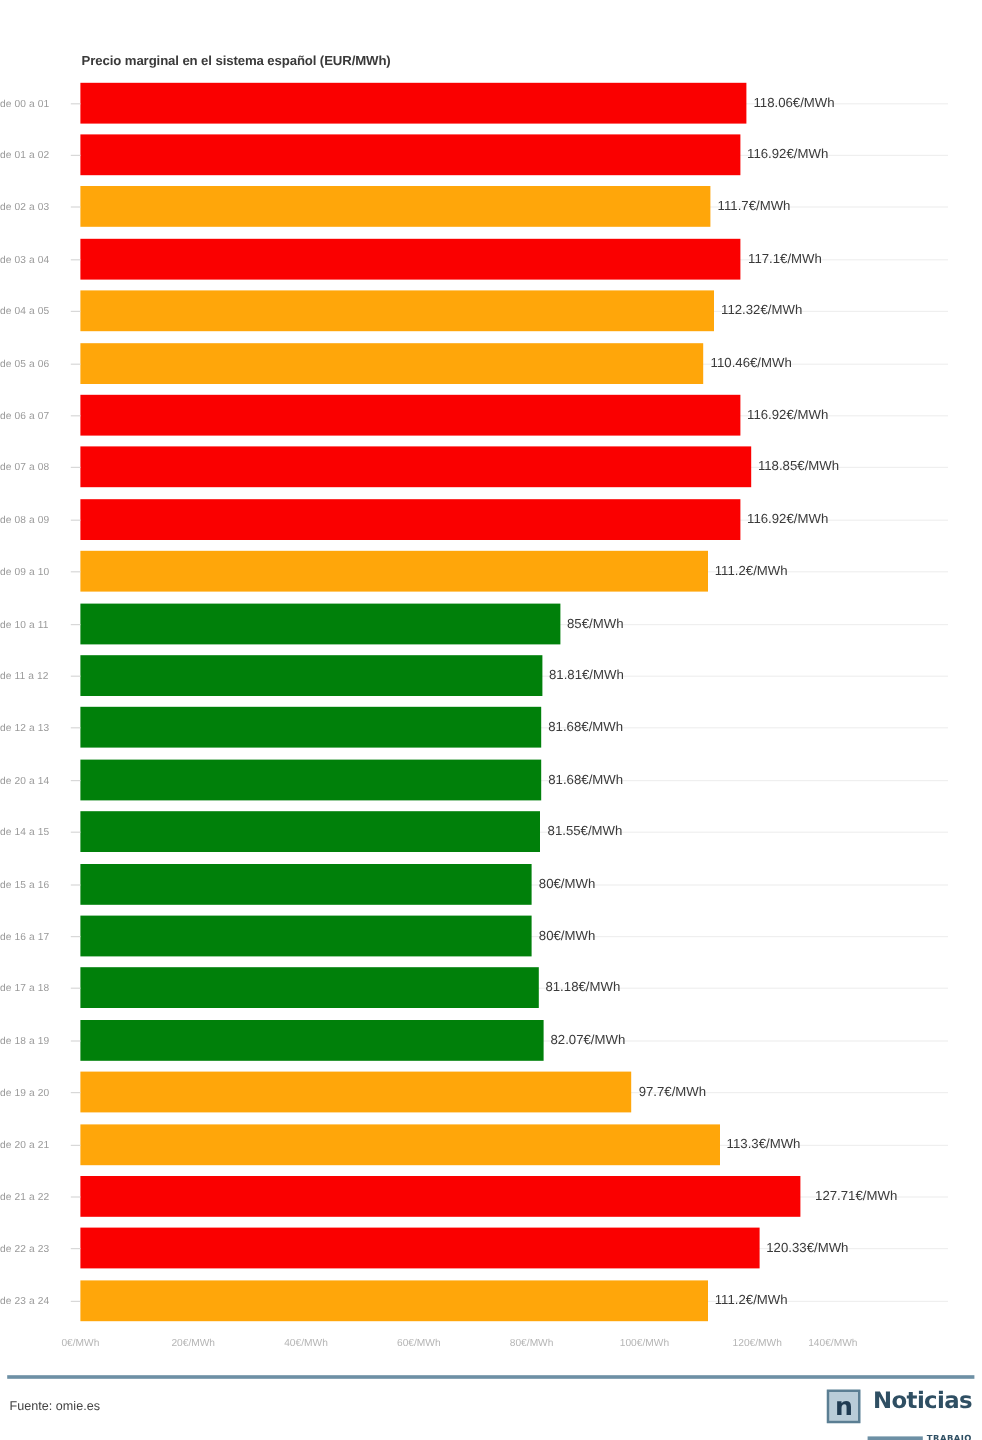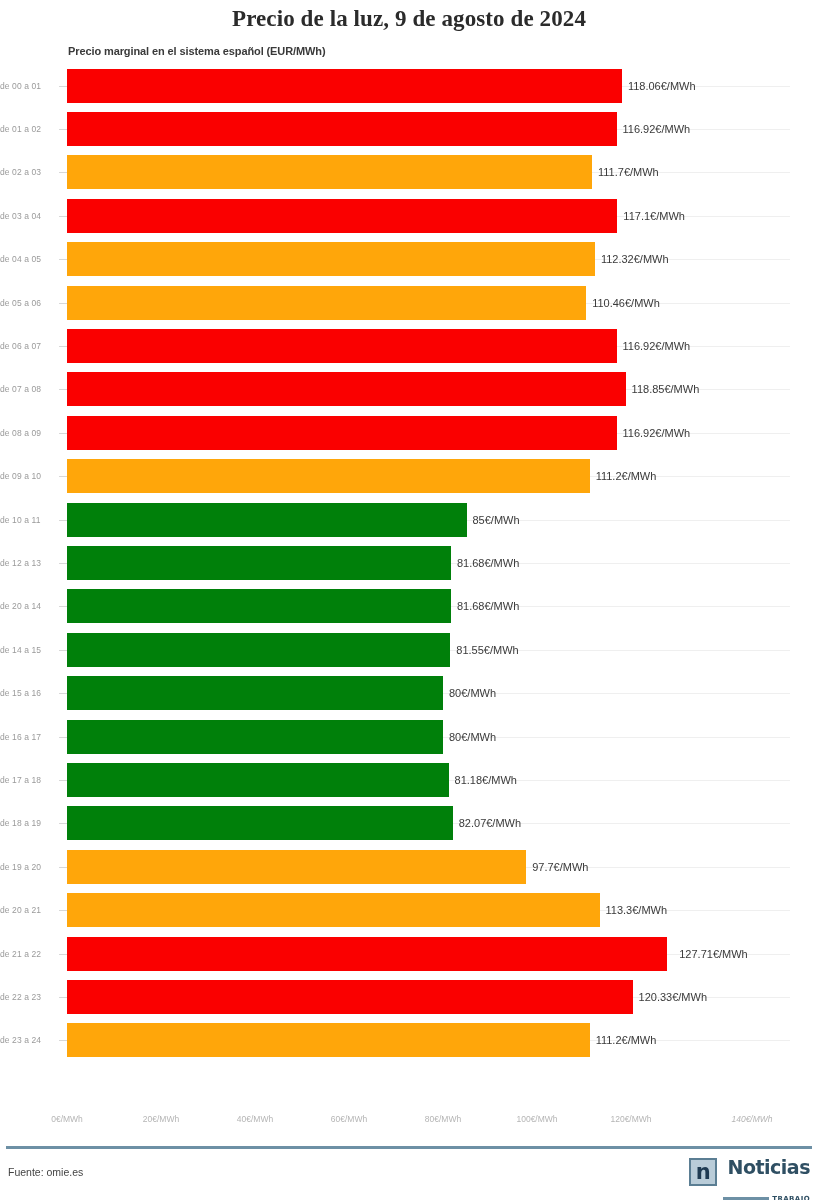--- a/index.html
+++ b/index.html
@@ -210,21 +210,20 @@
     font-weight: bold;
     color: #2f4f63;
     letter-spacing: 0.4px;
   }
 </style>
 </head>
 <body>
 
 <div class="page">
 
-  <div class="chart-title">Precio de la luz, 9 de agosto de 2024</div>
   <div class="chart-subtitle">Precio marginal en el sistema español (EUR/MWh)</div>
 
   <div class="plot">
     <div class="rows" id="rows">
         <div class="row">
           <div class="gridline"></div>
           <div class="cat-label">de 00 a 01</div>
           <div class="tickstub"></div>
           <div class="bar" style="width: 554.882px; background: rgb(250, 0, 0);"></div>
           <div class="val-label" style="left: 621.882px;">118.06€/MWh</div>
@@ -291,20 +290,27 @@
           <div class="tickstub"></div>
           <div class="bar" style="width: 522.64px; background: rgb(255, 166, 10);"></div>
           <div class="val-label" style="left: 589.64px;">111.2€/MWh</div>
         </div>
         <div class="row">
           <div class="gridline"></div>
           <div class="cat-label">de 10 a 11</div>
           <div class="tickstub"></div>
           <div class="bar" style="width: 399.5px; background: rgb(0, 128, 10);"></div>
           <div class="val-label" style="left: 466.5px;">85€/MWh</div>
+        </div>
+        <div class="row">
+          <div class="gridline"></div>
+          <div class="cat-label">de 11 a 12</div>
+          <div class="tickstub"></div>
+          <div class="bar" style="width: 384.507px; background: rgb(0, 128, 10);"></div>
+          <div class="val-label" style="left: 451.507px;">81.81€/MWh</div>
         </div>
         <div class="row">
           <div class="gridline"></div>
           <div class="cat-label">de 12 a 13</div>
           <div class="tickstub"></div>
           <div class="bar" style="width: 383.896px; background: rgb(0, 128, 10);"></div>
           <div class="val-label" style="left: 450.896px;">81.68€/MWh</div>
         </div>
         <div class="row">
           <div class="gridline"></div>
@@ -387,21 +393,21 @@
   </div>
 
   <div class="xaxis" id="xaxis">
       <div class="xtick" style="left: 67px;">0€/MWh</div>
       <div class="xtick" style="left: 161px;">20€/MWh</div>
       <div class="xtick" style="left: 255px;">40€/MWh</div>
       <div class="xtick" style="left: 349px;">60€/MWh</div>
       <div class="xtick" style="left: 443px;">80€/MWh</div>
       <div class="xtick" style="left: 537px;">100€/MWh</div>
       <div class="xtick" style="left: 631px;">120€/MWh</div>
-      <div class="xtick" style="left: 752px; font-style: italic;">140€/MWh</div>
+      <div class="xtick" style="left: 694px;">140€/MWh</div>
     </div>
 
   <div class="divider"></div>
   <div class="source">Fuente: omie.es</div>
 
   <div class="logo">
     <div class="logo-mark">
       <span>n</span>
     </div>
     <div class="logo-text">

